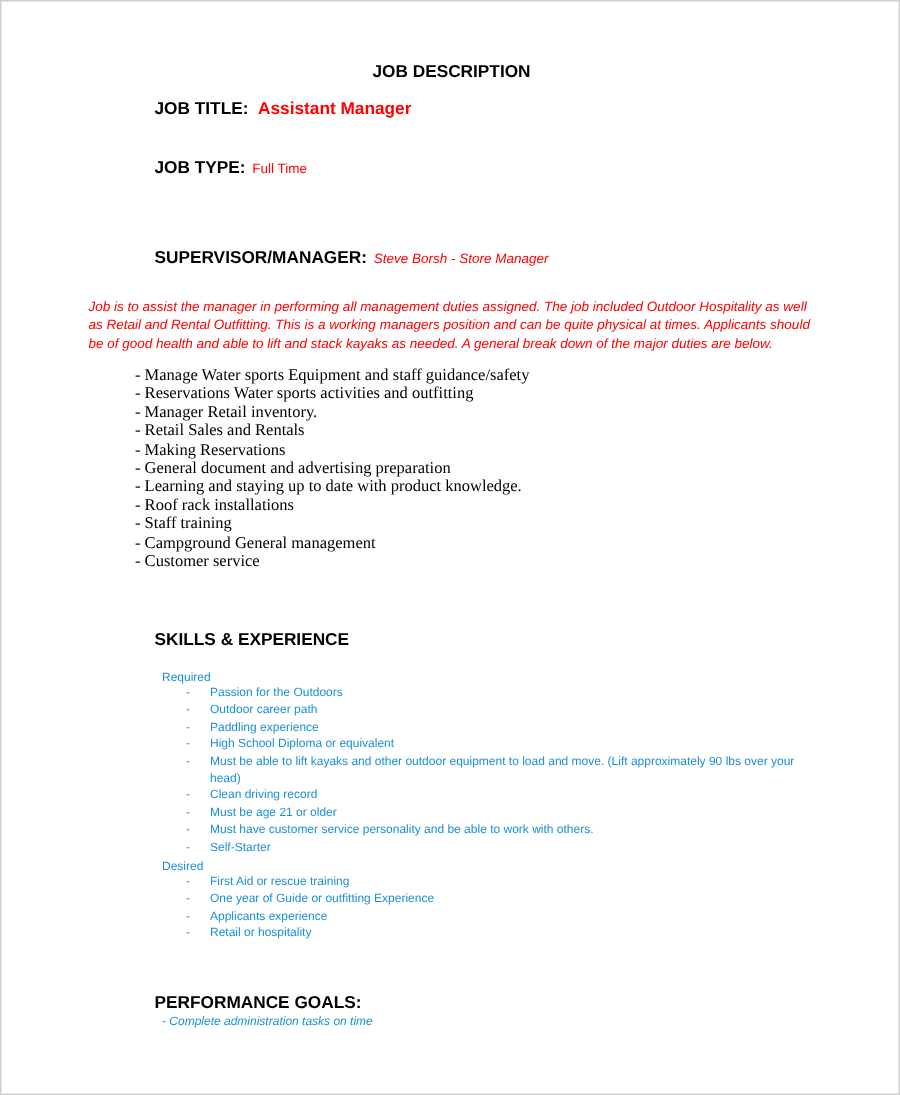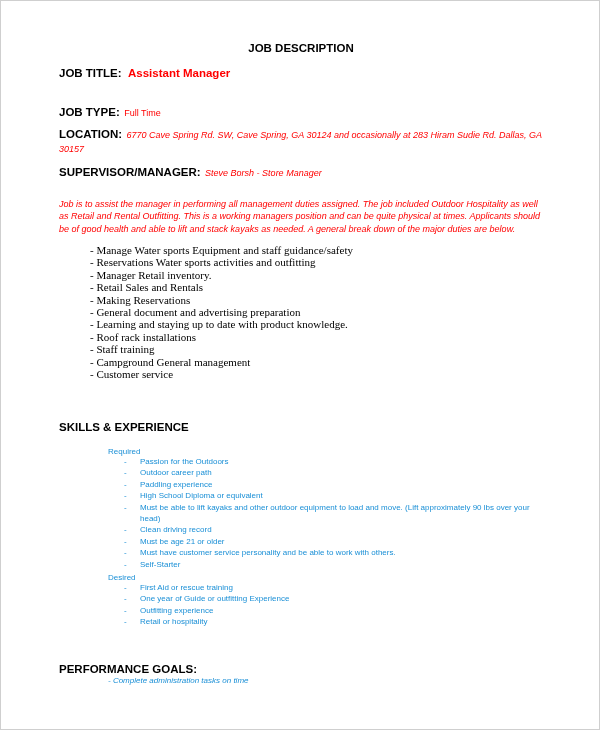--- a/index.html
+++ b/index.html
@@ -5,21 +5,21 @@
     html, body { margin: 0; padding: 0; background: #ffffff; }
     body { width: 600px; height: 730px; position: relative; overflow: hidden; }
     .page {
       position: absolute; left: 0; top: 0; width: 598px; height: 728px;
       border: 1px solid #cfcfcf; background: #fff;
     }
     .sans { font-family: "Liberation Sans", sans-serif; }
     .serif { font-family: "Liberation Serif", serif; }
     .abs { position: absolute; white-space: nowrap; }
     .doc-title { top: 41px; left: 0; width: 600px; text-align: center; font-weight: bold; font-size: 11.5px; color: #000; }
-    .label { font-weight: bold; color: #000; font-size: 11.5px; }
+    .label { font-weight: bold; color: #000; font-size: 11.5px; margin-left: 44px; }
     .red { color: #ff0000; }
     .blue { color: #1a8fd6; }
     .job-title-row { top: 66px; left: 58px; font-size: 11.5px; }
     .job-title-row .val { font-weight: bold; }
     .job-type-row { top: 101px; left: 58px; }
     .job-type-row .val { font-size: 9px; }
     .location-row { top: 126px; left: 58px; width: 490px; white-space: normal; line-height: 12px; }
     .location-row .val { font-size: 9px; font-style: italic; }
     .supervisor-row { top: 161px; left: 58px; }
     .supervisor-row .val { font-size: 9px; font-style: italic; }
@@ -49,24 +49,20 @@
   <div class="abs sans job-title-row">
     <span class="label">JOB TITLE:</span>&nbsp;
     <span class="val red">Assistant Manager</span>
   </div>
 
   <div class="abs sans job-type-row">
     <span class="label">JOB TYPE:</span>
     <span class="val red">Full Time</span>
   </div>
 
-  <div class="abs sans location-row">
-    <span class="label">LOCATION:</span>
-    <span class="val red">6770 Cave Spring Rd. SW, Cave Spring, GA 30124 and occasionally at 283 Hiram Sudie Rd. Dallas, GA 30157</span>
-  </div>
 
   <div class="abs sans supervisor-row">
     <span class="label">SUPERVISOR/MANAGER:</span>
     <span class="val red">Steve Borsh - Store Manager</span>
   </div>
 
   <div class="abs sans red duties-para">Job is to assist the manager in performing all management duties assigned. The job included Outdoor Hospitality as well as Retail and Rental Outfitting. This is a working managers position and can be quite physical at times. Applicants should be of good health and able to lift and stack kayaks as needed. A general break down of the major duties are below.</div>
 
   <ul class="duties-list serif">
     <li>- Manage Water sports Equipment and staff guidance/safety</li>
@@ -94,20 +90,20 @@
     <li><span class="dash">-</span><span>Clean driving record</span></li>
     <li><span class="dash">-</span><span>Must be age 21 or older</span></li>
     <li><span class="dash">-</span><span>Must have customer service personality and be able to work with others.</span></li>
     <li><span class="dash">-</span><span>Self-Starter</span></li>
   </ul>
 
   <div class="abs sans blue sub-head des-head">Desired</div>
   <ul class="sk-list sans blue des-list">
     <li><span class="dash">-</span><span>First Aid or rescue training</span></li>
     <li><span class="dash">-</span><span>One year of Guide or outfitting Experience</span></li>
-    <li><span class="dash">-</span><span>Outfitting experience</span></li>
+    <li><span class="dash">-</span><span>Applicants experience</span></li>
     <li><span class="dash">-</span><span>Retail or hospitality</span></li>
   </ul>
 
   <div class="abs sans label perf-head">PERFORMANCE GOALS:</div>
   <div class="abs sans blue perf-item">- Complete administration tasks on time</div>
 
 </div>
 
 </body></html>

